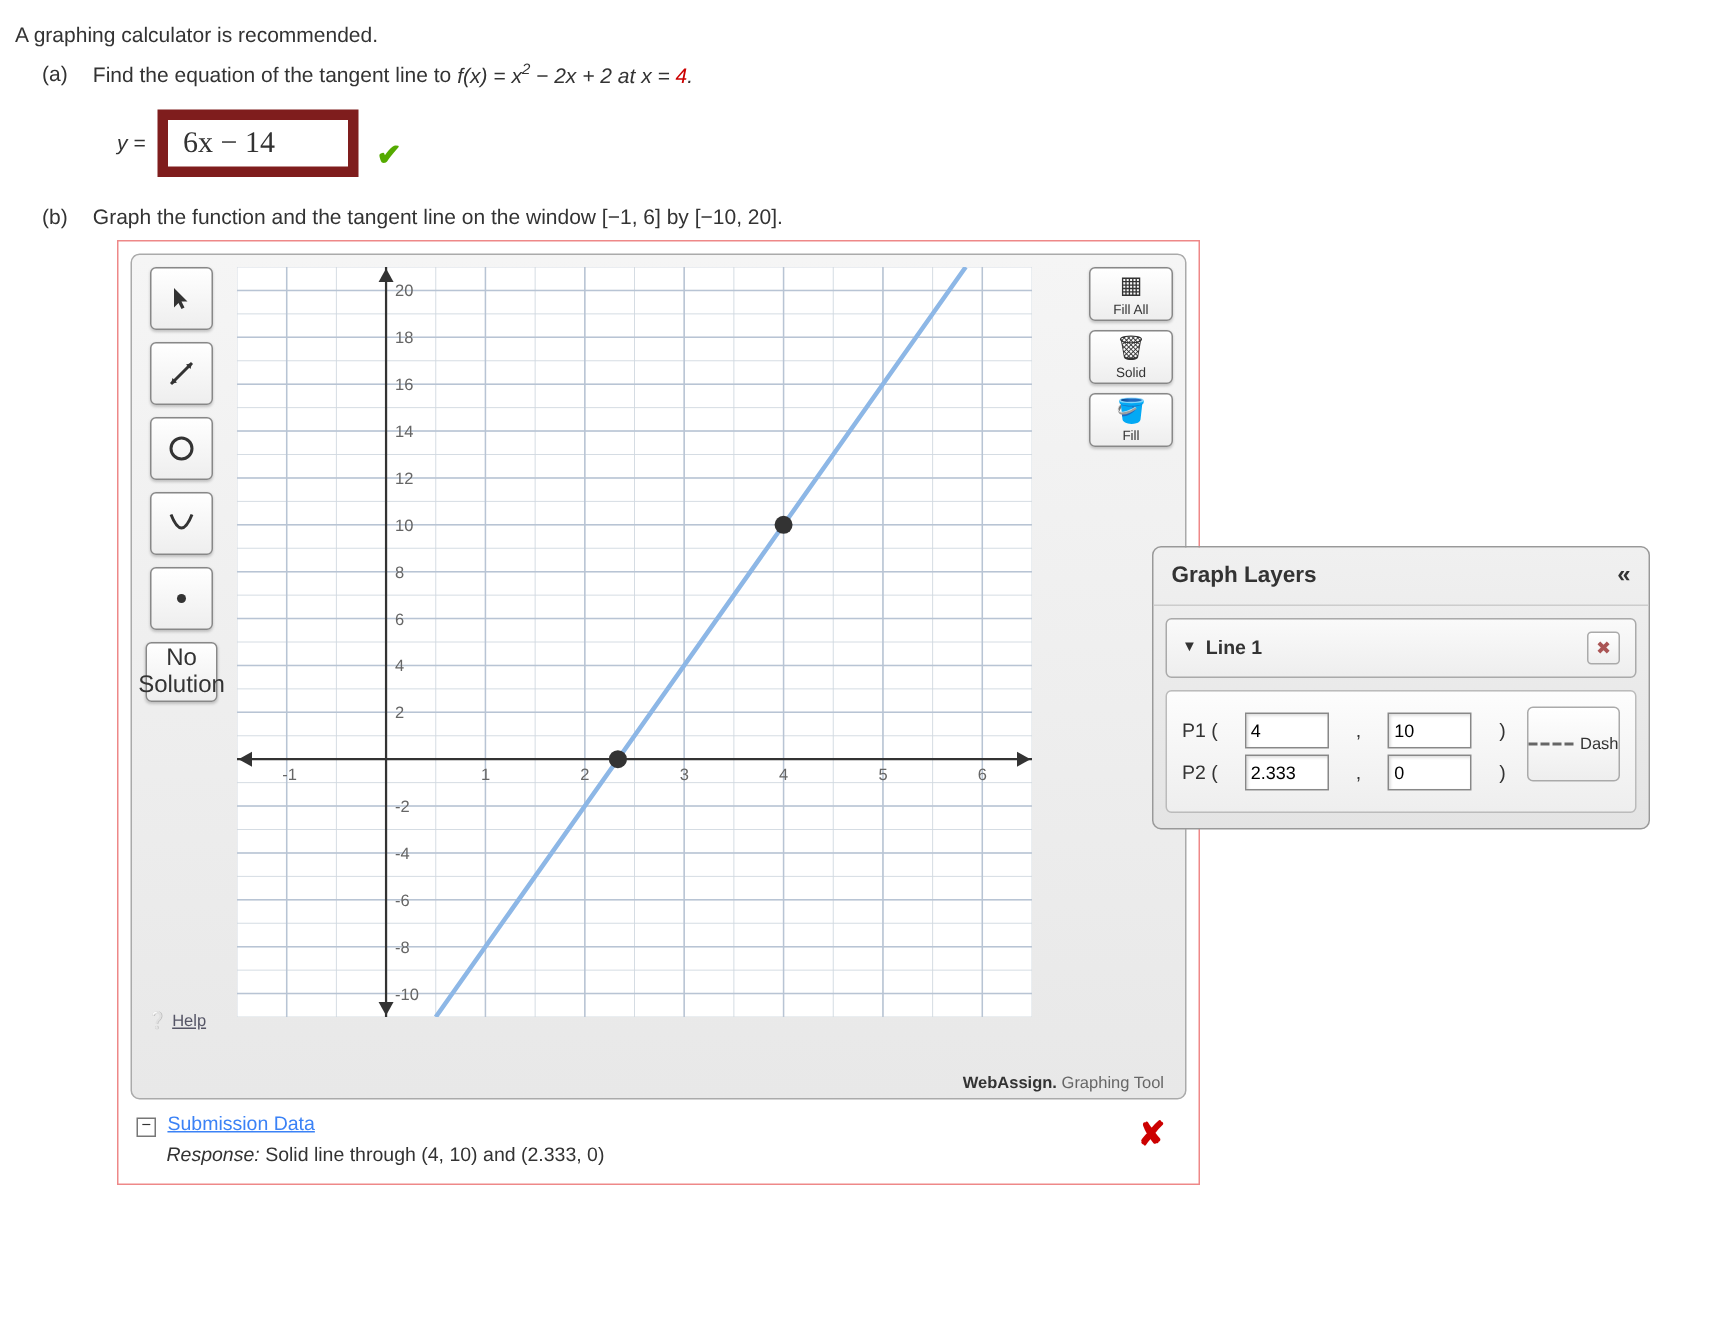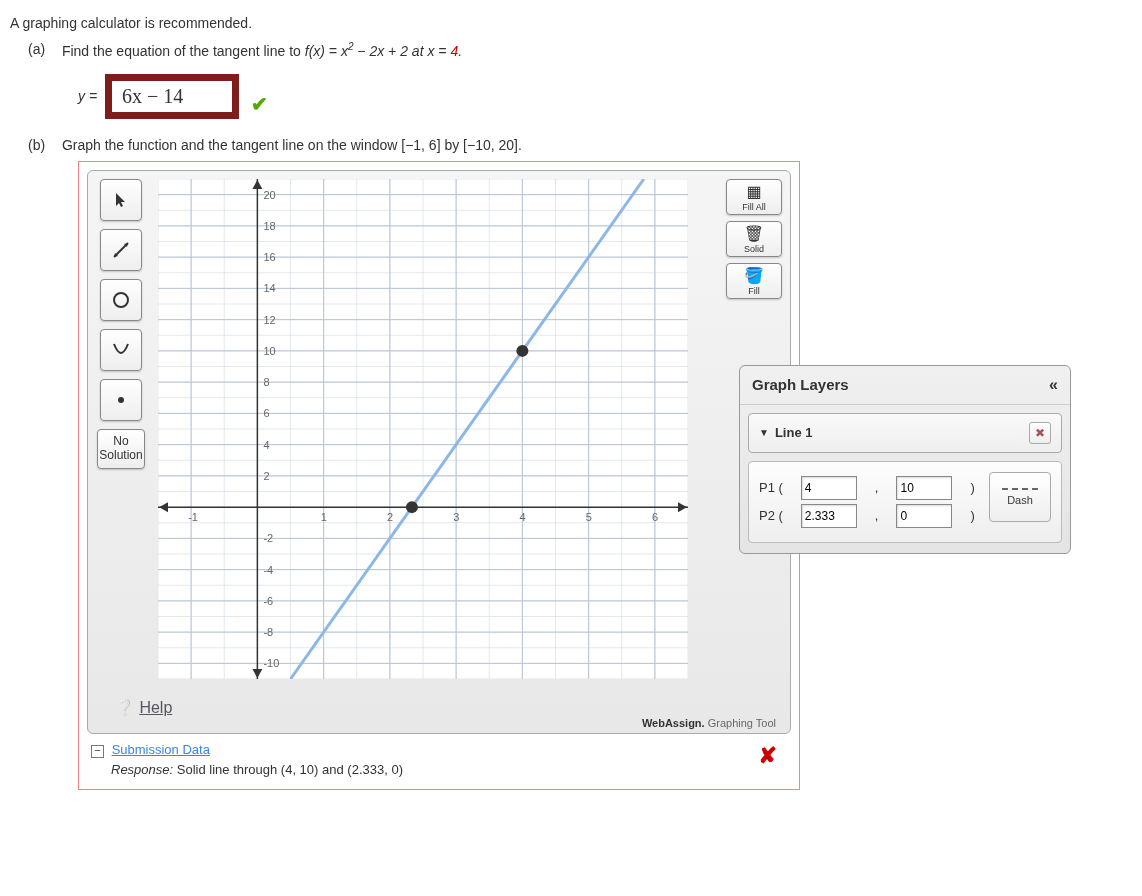--- a/index.html
+++ b/index.html
@@ -55,21 +55,21 @@
   .tool-btn {
     width: 40px; height: 40px;
     background: linear-gradient(#fff,#eee);
     border: 1px solid #888;
     border-radius: 4px;
     display:flex; align-items:center; justify-content:center;
     font-size: 18px;
     cursor:pointer;
     box-shadow: 0 1px 2px rgba(0,0,0,.2);
   }
-  .tool-btn.text { font-size:12px; text-align:center; width:46px; height:38px; line-height:1.1;}
+  .tool-btn.text { font-size:16px; text-align:center; width:46px; height:38px; line-height:1.1;}
   .toolbar-right {
     position:absolute;
     right: 8px; top: 8px;
     width: 56px;
     display:flex; flex-direction:column; gap:6px;
   }
   .act-btn {
     background: linear-gradient(#fff,#eee);
     border:1px solid #888; border-radius:4px;
     font-size:9px; text-align:center;
@@ -77,27 +77,27 @@
     cursor:pointer;
     box-shadow: 0 1px 2px rgba(0,0,0,.2);
   }
   .act-icon { display:block; font-size:16px; line-height:1; margin-bottom:2px;}
   .graph-area {
     position:absolute;
     left: 70px; top: 8px;
     width: 530px; height: 500px;
     background:#fff;
   }
-  .help-link { position:absolute; left:10px; bottom:16px; font-size:16px; color:#555;margin-left:17px;}
+  .help-link { position:absolute; left:10px; bottom:45px; font-size:11px; color:#555;}
   .help-link a { color:#556; text-decoration:underline;}
   .branding { position:absolute; right:14px; bottom:4px; font-size:11px; color:#666;}
   .branding b { color:#333;}
   .layers-panel {
     position:absolute;
-    left: 711px; top: 228px;
+    left: 740px; top: 228px;
     width: 330px;
     background: linear-gradient(#f0f0f0,#e4e4e4);
     border:1px solid #999;
     border-radius:6px;
     padding:0;
     font-size:13px;
   }
   .layers-hdr {
     display:flex; align-items:center; justify-content:space-between;
     padding:10px 12px;
@@ -139,21 +139,21 @@
     border:1px solid #888;
     font-size:12px;
     padding:1px 3px;
     box-shadow: inset 1px 1px 2px rgba(0,0,0,.15);
   }
   .dash-btn {
     width:60px; height:48px;
     border:1px solid #aaa; border-radius:4px;
     background:linear-gradient(#fff,#eee);
     font-size:11px;
-    display:flex; flex-direction:column; align-items:center; justify-content:center;
+    display:flex; flex-direction:row; align-items:center; justify-content:center;
     gap:4px;
     cursor:pointer;
   }
   .dash-line { width:36px; border-top:2px dashed #666;}
   .submission {
     margin: 6px 12px 12px 12px;
     font-size:13px;
   }
   .submission a { color:#3b82f6; text-decoration:underline;}
   .submission .minus { display:inline-block; width:11px;height:11px;border:1px solid #777; text-align:center; line-height:9px; font-size:11px; margin-right:4px; background:#fff;}

